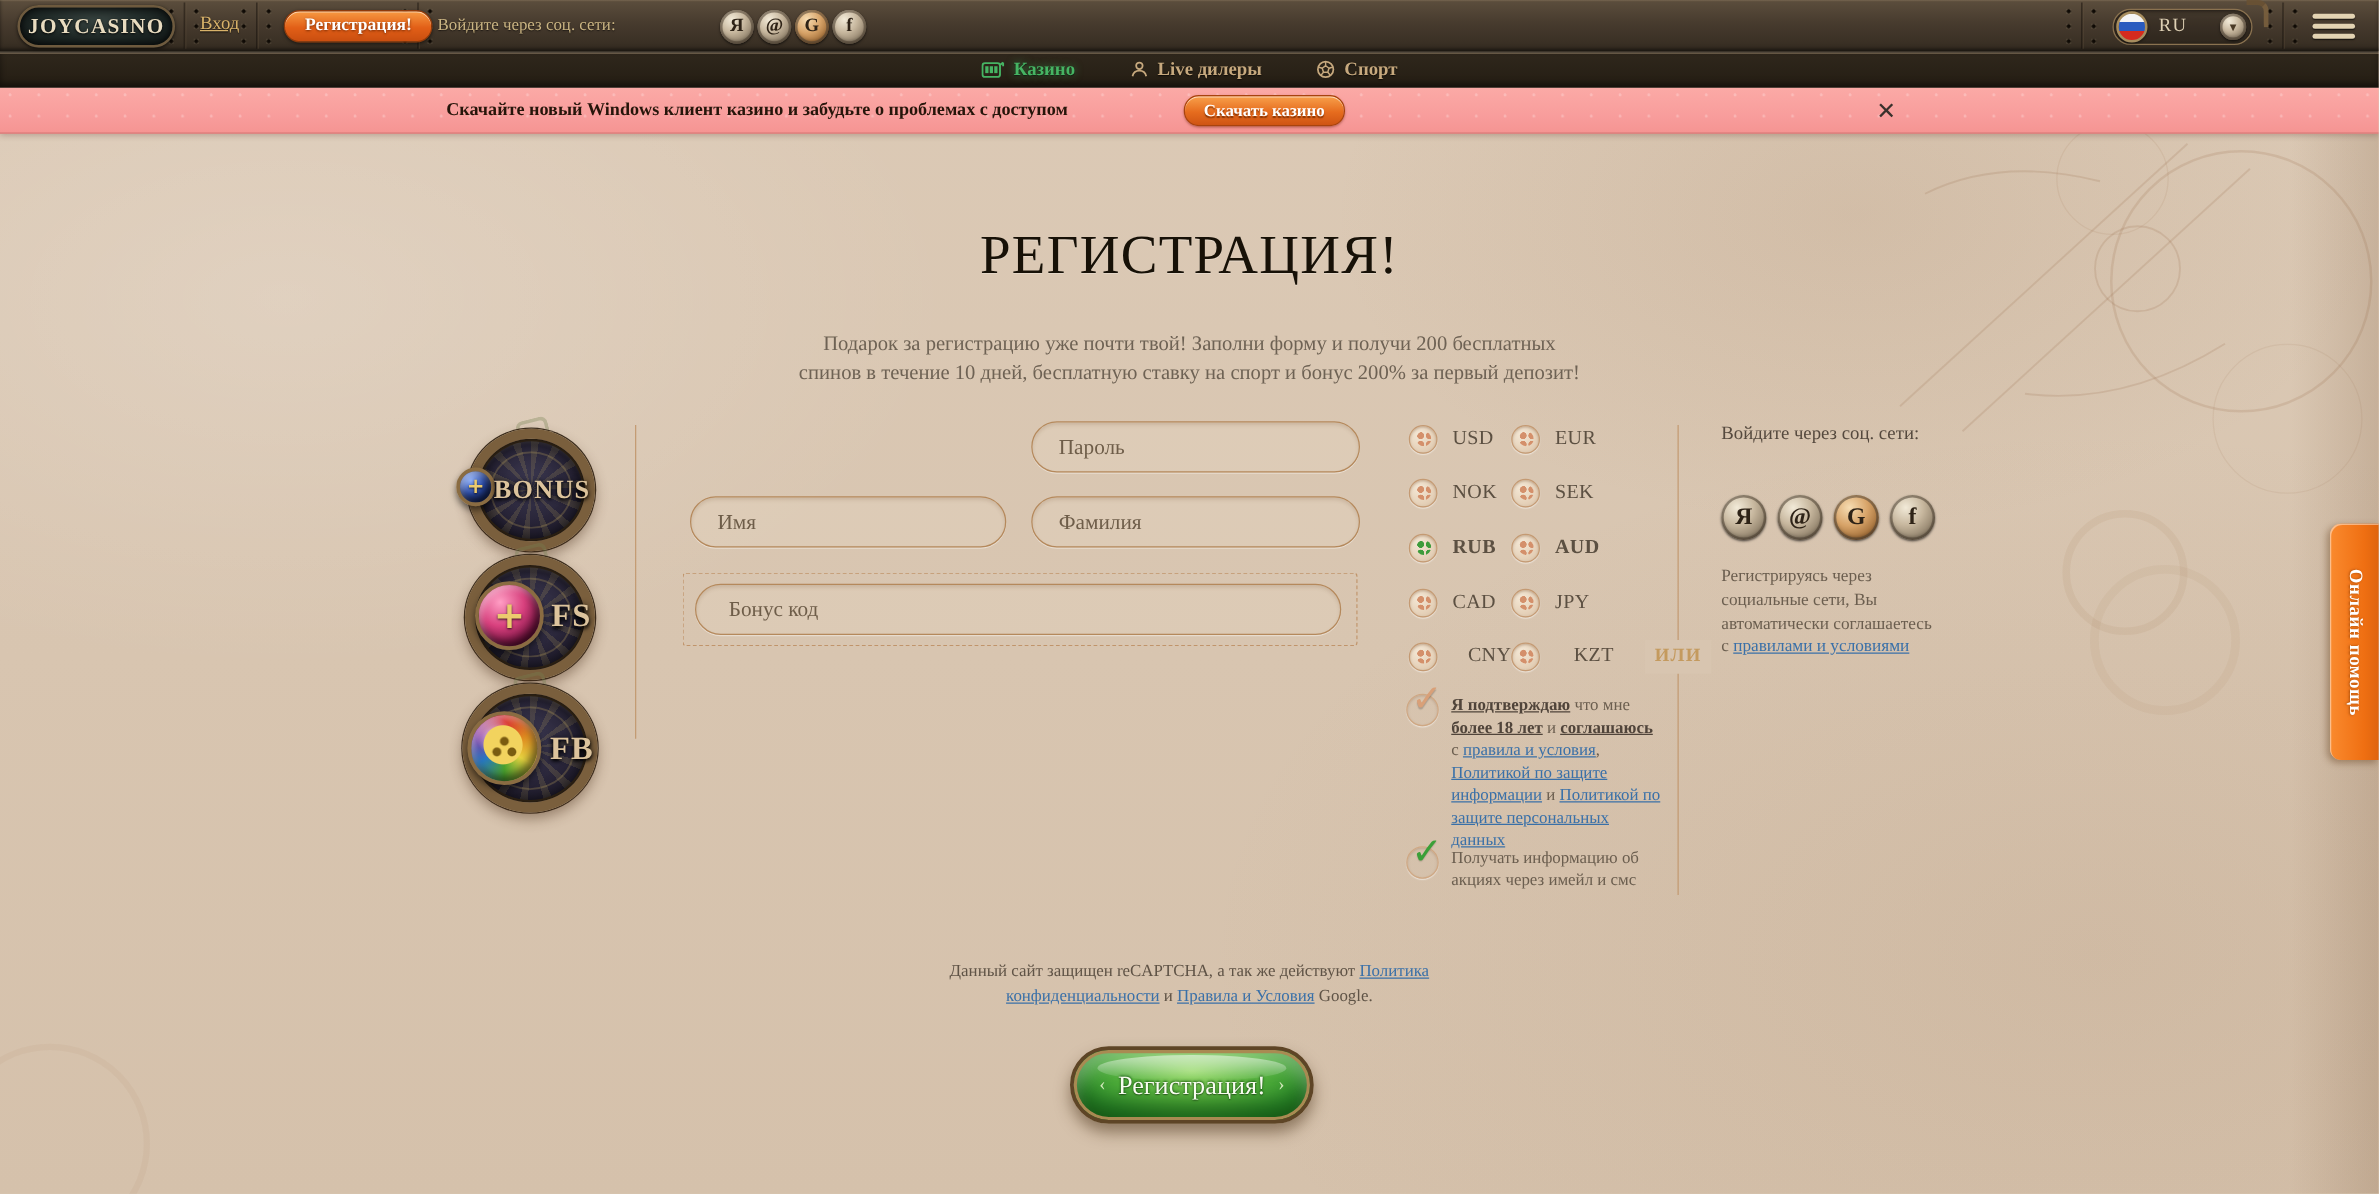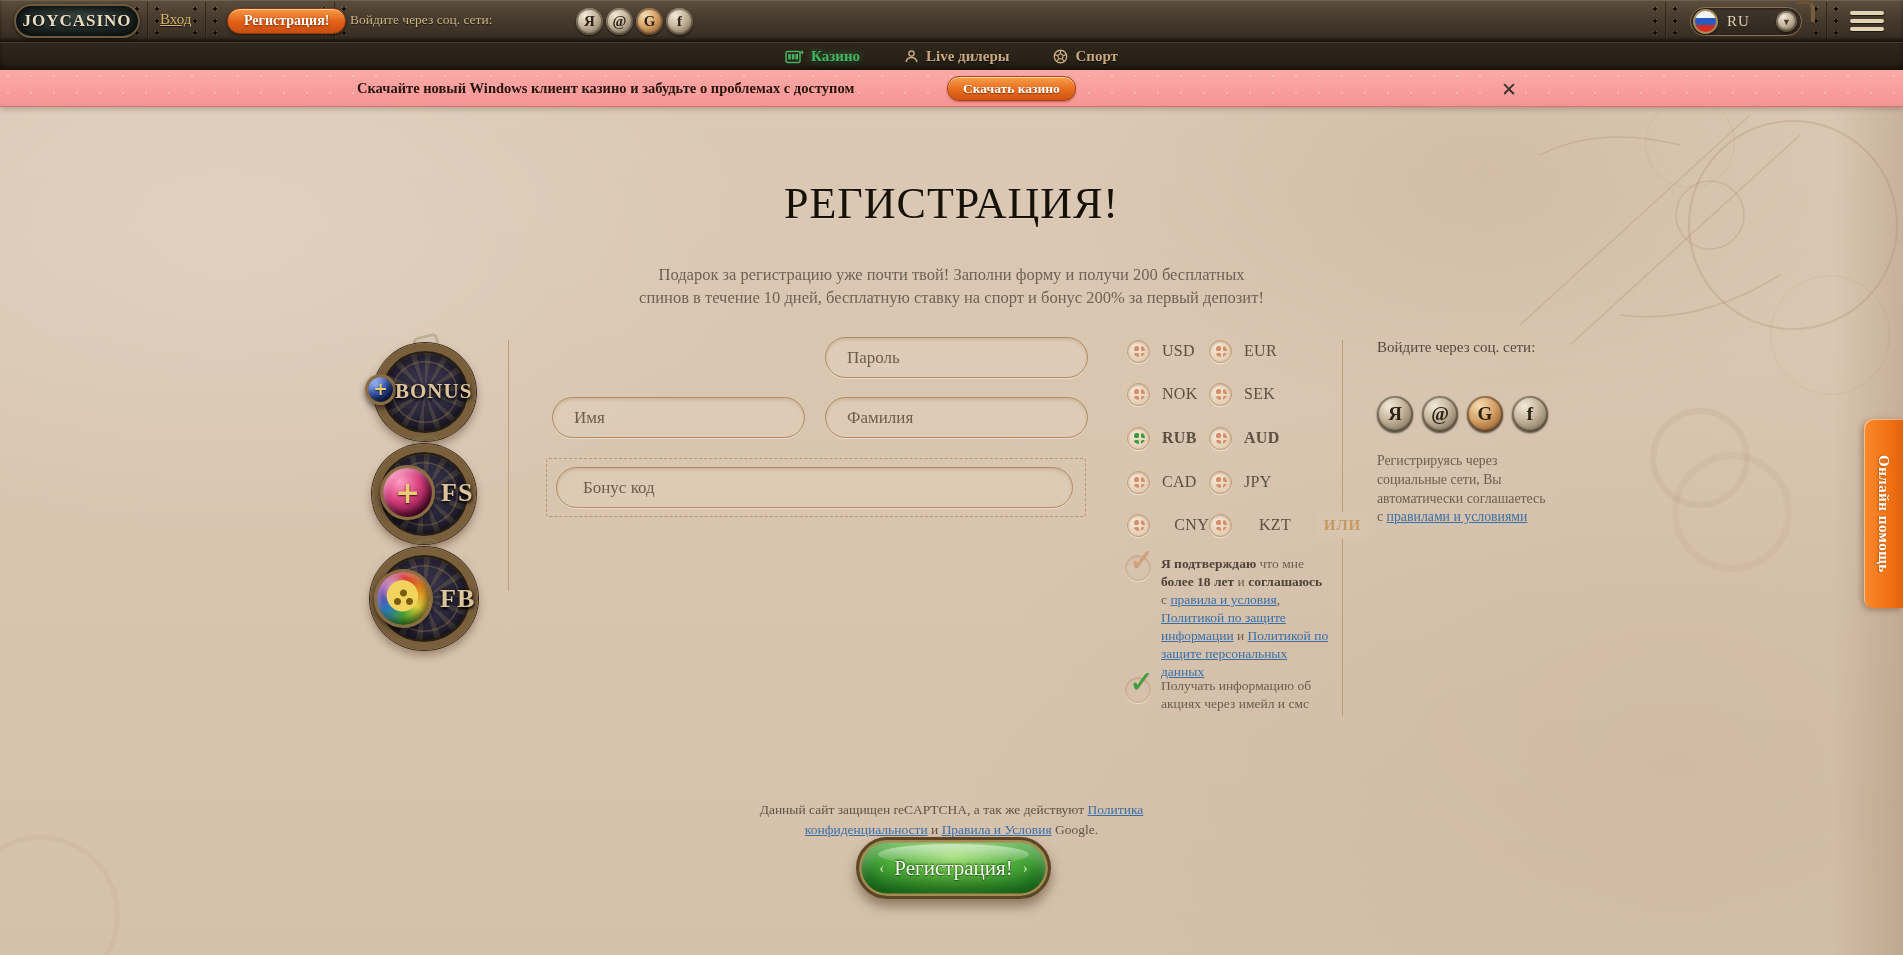--- a/index.html
+++ b/index.html
@@ -67,21 +67,21 @@
   .burger { position:absolute; left:1850px; top:11px; width:34px; height:20px; cursor:pointer;
     display:flex; flex-direction:column; justify-content:space-between; }
   .burger span { display:block; height:4px; border-radius:2px; background:#e3d3b2;
     box-shadow:0 1px 1px rgba(0,0,0,.6); }
 
   
   .nav { position:absolute; left:0; top:42px; width:1903px; height:28px;
     background:linear-gradient(180deg,#2f271c 0%, #241d13 100%);
     border-top:1px solid #4c3f2d; box-shadow: inset 0 -3px 5px rgba(0,0,0,.45); z-index:29; }
   .nav-tabs { position:absolute; inset:0; display:flex; justify-content:center; align-items:center; gap:44px; }
-  .nav-tab { display:flex; align-items:center; gap:7px; font-size:15px; font-weight:bold;
+  .nav-tab { display:flex; gap:7px; font-size:15px; font-weight:bold;
     color:#c7a97e; cursor:pointer; text-shadow:0 1px 1px rgba(0,0,0,.7); }
   .nav-tab.active { color:#46b463; text-shadow:0 0 7px rgba(70,200,110,.55), 0 1px 1px rgba(0,0,0,.7); }
   .nav-tab svg { display:block; }
 
   
   .banner { position:absolute; left:0; top:70px; width:1903px; height:37px;
     background:
       radial-gradient(circle 1.2px at 8px 6px, rgba(255,255,255,.25) 1px, transparent 1.4px),
       linear-gradient(180deg,#fbaaa6 0%, #f89d9c 60%, #f59492 100%);
     background-size:23px 17px, 100% 100%;
@@ -161,35 +161,35 @@
   .cur-label { width:47px; font-size:16px; color:#5c5042; letter-spacing:.3px; cursor:pointer; }
 
   .check { position:absolute; width:26px; height:26px; border-radius:50%;
     border:1.5px solid #cfa884; cursor:pointer;
     box-shadow: inset 0 1px 2px rgba(120,80,50,.25), 0 1px 1px rgba(255,255,255,.5); }
   .tick { position:absolute; left:3px; top:-11px; font-size:30px; font-weight:bold; line-height:1;
     font-family:"DejaVu Sans",sans-serif; text-shadow:0 1px 1px rgba(0,0,0,.2); }
   .tick.tan { color:#d9a078; }
   .tick.green { color:#3aa038; }
   .smalltext { position:absolute; font-size:13.5px; line-height:1.34; color:#6b5e4f; }
-  .smalltext .b { font-weight:bold; color:#50443a; }
+  .smalltext .b { font-weight:bold; color:#50443a;text-decoration:underline; }
   .lnk { color:#3a70a8; text-decoration:underline; cursor:pointer; }
 
   .or-wrap { position:absolute; left:1316px; top:512px; width:53px; text-align:center;
     background:#d8c5b0; padding:5px 0; font-size:15px; font-weight:bold; color:#c49a5e;
     letter-spacing:1px; }
 
   .soc-head { position:absolute; left:1377px; top:337px; width:162px; font-size:15px;
     line-height:21px; color:#55493e; }
   .soc-icons { position:absolute; left:1377px; top:396px; display:flex; gap:9px; }
   .soc-icons .metal { width:36px; height:36px; font-size:19px; }
   .soc-note { position:absolute; left:1377px; top:452px; width:172px; font-size:13.8px;
     line-height:1.36; color:#6b5e4f; }
 
-  .recaptcha { position:absolute; left:50%; top:800px; transform:translateX(-50%); width:396px;
+  .recaptcha { position:absolute; left:50%; top:767px; transform:translateX(-50%); width:396px;
     text-align:center; font-size:13.5px; line-height:1.45; color:#5f5346; }
 
   .submit { position:absolute; left:856px; top:837px; width:195px; height:62px; border-radius:31px;
     border:3px solid #5e4526; cursor:pointer;
     background:radial-gradient(ellipse at 50% 30%, #90d75f 0%, #4fae3a 45%, #2f8f2d 72%, #1f6c21 100%);
     box-shadow: inset 0 0 0 2.5px #a98a52, inset 0 12px 14px rgba(255,255,255,.30),
       inset 0 -14px 18px rgba(0,45,0,.45), 0 7px 12px rgba(70,45,20,.5);
     display:flex; align-items:center; justify-content:center; gap:10px; }
   .submit::before { content:""; position:absolute; left:10%; top:7%; width:80%; height:38%;
     border-radius:50%; background:linear-gradient(180deg, rgba(255,255,255,.5), rgba(255,255,255,.03)); }

